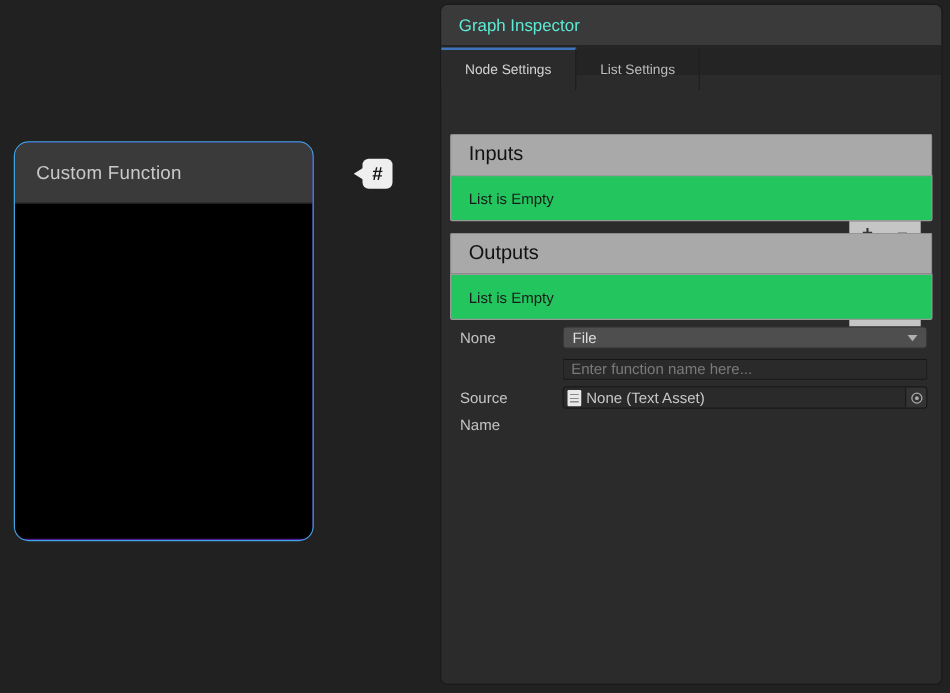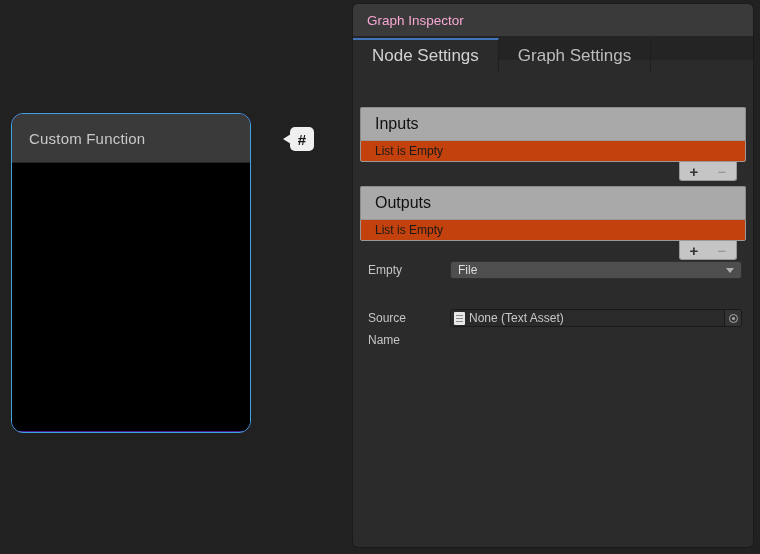--- a/index.html
+++ b/index.html
@@ -43,28 +43,28 @@
   .panel {
     position:absolute; left:353px; top:4px; width:400px; height:543px;
     background:#2b2b2b; border-radius:5px;
     box-shadow:0 0 0 1px #1a1a1a;
   }
   .panel-header {
     height:34px; background:#3a3a3a; border-radius:5px 5px 0 0;
     display:flex; align-items:center; padding-left:14px;
     border-bottom:2px solid #242424;
   }
-  .panel-title { font-size:13.5px; color:#f9a8d4; }
+  .panel-title { font-size:13.5px; color:#5eead4; }
 
   .tabrow {
     height:22px; background:#242424; display:flex; align-items:stretch;
   }
   .tab {
     display:flex; align-items:center; justify-content:center;
-    padding:16px 19px; font-size:17px; color:#bdbdbd;
+    padding:16px 19px; font-size:11px; color:#bdbdbd;
     border-top:2px solid transparent; border-right:1px solid #1f1f1f;
     cursor:default;
   }
   .tab.active {
     background:#2b2b2b; border-top-color:#3d74ba; color:#d2d2d2;
   }
 
   .section-heading {
     position:absolute; left:15px; top:68px;
     font-size:12px; font-weight:bold; color:#c9c9c9;
@@ -72,21 +72,21 @@
 
   
   .rlist { position:absolute; left:7px; width:386px; }
   .rlist-header {
     height:33px; background:#a9a9a9; border:1px solid #8c8c8c; border-bottom:none;
     border-radius:2px 2px 0 0;
     display:flex; align-items:center; padding-left:14px;
     font-size:16px; color:#111;
   }
   .rlist-body {
-    height:22px; background:#c2410c; border:1px solid #999;
+    height:37px; background:#22c55e; border:1px solid #999;
     display:flex; align-items:center; padding-left:14px;
     font-size:12px; color:#1a1a1a;
     border-radius:0 0 2px 2px;
   }
   .rlist-footer {
     position:absolute; right:9px; width:58px; height:19px;
     background:#c5c5c5; border:1px solid #999; border-top:none;
     border-radius:0 0 3px 3px;
     display:flex; align-items:center; justify-content:space-around;
   }
@@ -164,21 +164,21 @@
 
   <div class="panel-header">
     <span class="panel-title">Graph Inspector</span>
   </div>
 
   <div class="tabrow">
     <div class="tab active">
       <span>Node Settings</span>
     </div>
     <div class="tab">
-      <span>Graph Settings</span>
+      <span>List Settings</span>
     </div>
   </div>
 
 
   <div class="rlist" style="top:103px;">
     <div class="rlist-header">Inputs</div>
     <div class="rlist-body">List is Empty</div>
     <div class="rlist-footer">
       <span class="rlist-btn">+</span>
       <span class="rlist-btn disabled">−</span>
@@ -187,29 +187,32 @@
 
   <div class="rlist" style="top:182px;">
     <div class="rlist-header">Outputs</div>
     <div class="rlist-body">List is Empty</div>
     <div class="rlist-footer">
       <span class="rlist-btn">+</span>
       <span class="rlist-btn disabled">−</span>
     </div>
   </div>
 
-  <div class="prop-label" style="top:259px;">Empty</div>
+  <div class="prop-label" style="top:259px;">None</div>
   <div class="control" style="top:257px;">
     <div class="dropdown">
       <span>File</span>
       <span class="dropdown-arrow"></span>
     </div>
   </div>
 
   <div class="prop-label" style="top:283px;margin-top:46px;">Name</div>
+  <div class="control" style="top:282px;">
+    <input class="textfield" type="text" value="" placeholder="Enter function name here..." style="">
+  </div>
 
   <div class="prop-label" style="top:307px;">Source</div>
   <div class="control" style="top:305px;">
     <div class="objectfield">
       <span class="doc-icon"></span>
       <span class="objectfield-text">None (Text Asset)</span>
       <span class="picker">
         <span class="picker-circle">
           <span class="picker-dot"></span>
         </span>

